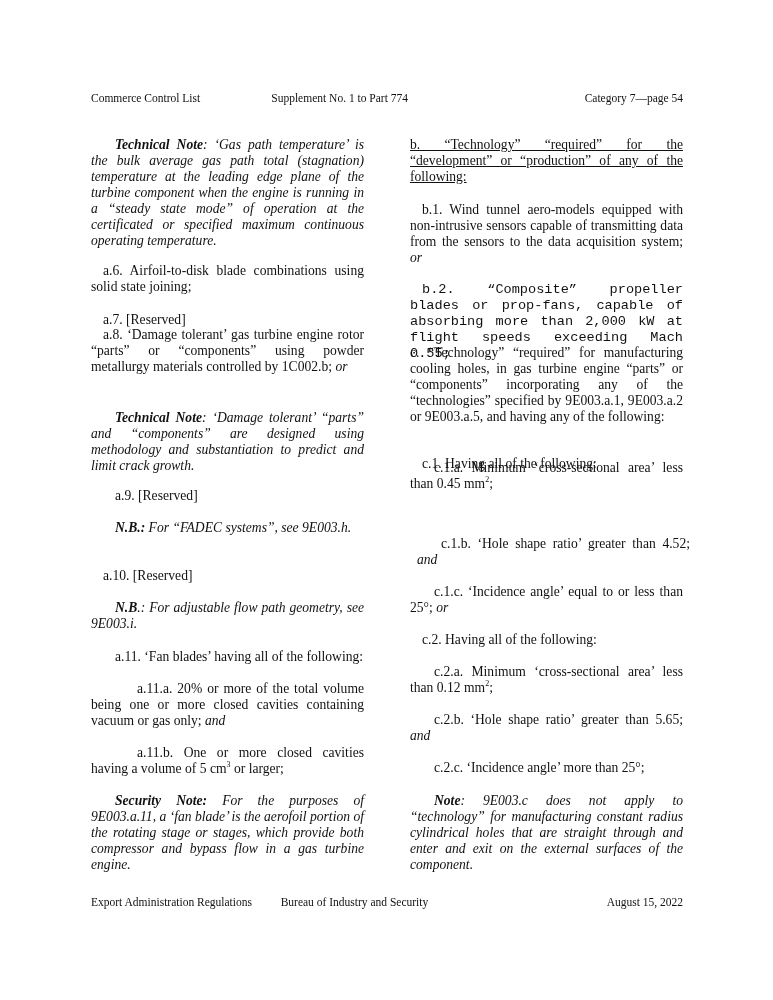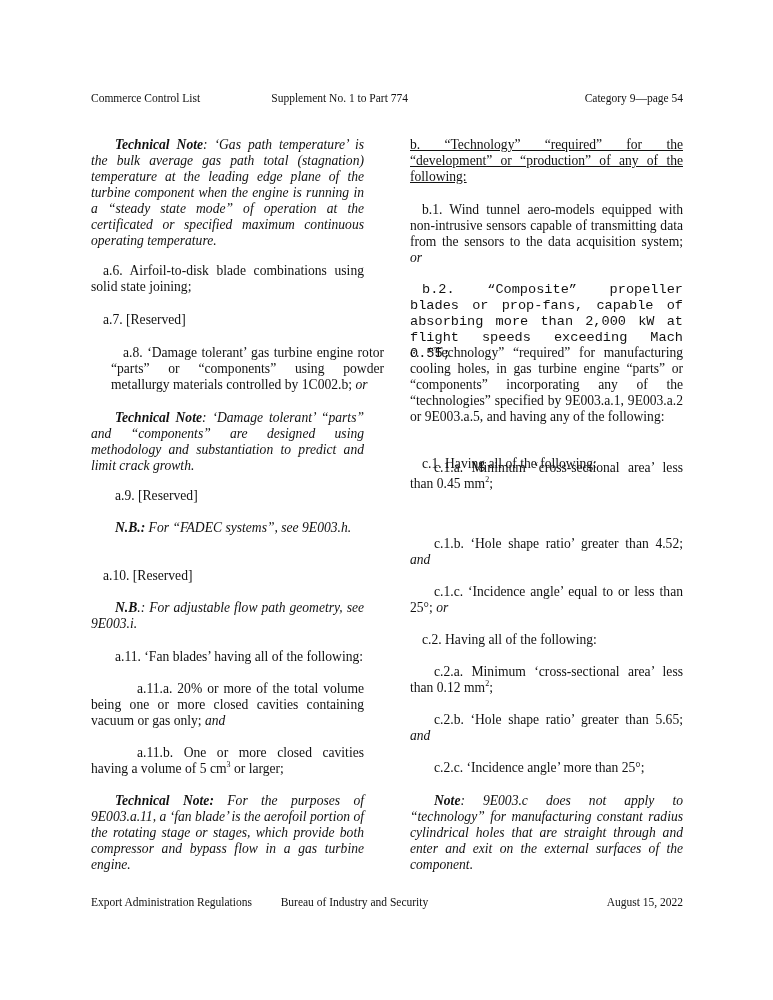--- a/index.html
+++ b/index.html
@@ -22,65 +22,65 @@
   .it { font-style: italic; }
   .b { font-weight: bold; }
   sup { font-size: 8px; line-height: 0; }
 </style>
 </head>
 <body>
 
 <div class="hdr">
   <span>Commerce Control List</span>
   <span>Supplement No. 1 to Part 774</span>
-  <span>Category 9—page  54</span>
+  <span>Category 7—page  54</span>
 </div>
 
 <div class="col left" style="top:0;">
   <div class="p i1 it" style="top:137px;"><span class="b">Technical Note</span><span>: ‘Gas path temperature’ is the bulk average gas path total (stagnation) temperature at the leading edge plane of the turbine component when the engine is running in a “steady state mode” of operation at the certificated or specified maximum continuous operating temperature.</span></div>
 
   <div class="p i0" style="top:263px;">a.6.   Airfoil-to-disk blade combinations using solid state joining;</div>
 
   <div class="p i0" style="top:312px;">a.7.   [Reserved]</div>
 
-  <div class="p i0" style="top:345px;margin-left:20px;"><span>a.8.   ‘Damage tolerant’ gas turbine engine rotor “parts” or “components” using powder metallurgy materials controlled by 1C002.b; </span><span class="it">or</span></div>
+  <div class="p i0" style="top:327px;"><span>a.8.   ‘Damage tolerant’ gas turbine engine rotor “parts” or “components” using powder metallurgy materials controlled by 1C002.b; </span><span class="it">or</span></div>
 
   <div class="p i1 it" style="top:410px;"><span class="b">Technical Note</span><span>: ‘Damage tolerant’ “parts” and “components” are designed using methodology and substantiation to predict and limit crack growth.</span></div>
 
   <div class="p i1" style="top:488px;">a.9. [Reserved]</div>
 
   <div class="p i1 it" style="top:520px;"><span class="b">N.B.:</span><span> For “FADEC systems”, see 9E003.h.</span></div>
 
   <div class="p i0" style="top:568px;">a.10.   [Reserved]</div>
 
   <div class="p i1 it" style="top:600px;"><span class="b">N.B</span><span>.: For adjustable flow path geometry, see 9E003.i.</span></div>
 
   <div class="p i1" style="top:649px;">a.11. ‘Fan blades’ having all of the following:</div>
 
   <div class="p i2" style="top:681px;"><span>a.11.a. 20% or more of the total volume being one or more closed cavities containing vacuum or gas only; </span><span class="it">and</span></div>
 
   <div class="p i2" style="top:745px;"><span>a.11.b. One or more closed cavities having a volume of 5 cm</span><sup>3</sup><span> or larger;</span></div>
 
-  <div class="p i1 it" style="top:793px;"><span class="b">Technical Note:</span><span> For the purposes of 9E003.a.11, a ‘fan blade’ is the aerofoil portion of the rotating stage or stages, which provide both compressor and bypass flow in a gas turbine engine.</span></div>
+  <div class="p i1 it" style="top:793px;"><span class="b">Security Note:</span><span> For the purposes of 9E003.a.11, a ‘fan blade’ is the aerofoil portion of the rotating stage or stages, which provide both compressor and bypass flow in a gas turbine engine.</span></div>
 </div>
 
 <div class="col right" style="top:0;">
   <div class="p" style="top:137px;text-decoration:underline;">b.   “Technology” “required” for the “development” or “production” of any of the following:</div>
 
   <div class="p i0" style="top:202px;"><span>b.1.  Wind tunnel aero-models equipped with non-intrusive sensors capable of transmitting data from the sensors to the data acquisition system; </span><span class="it">or</span></div>
 
   <div class="p i0" style="top:282px;font-family:Liberation Mono, monospace;">b.2.   “Composite” propeller blades or prop-fans, capable of absorbing more than 2,000 kW at flight speeds exceeding Mach 0.55;</div>
 
   <div class="p" style="top:345px;">c.  “Technology” “required” for manufacturing cooling holes, in gas turbine engine “parts” or “components” incorporating any of the “technologies” specified by 9E003.a.1, 9E003.a.2 or 9E003.a.5, and having any of the following:</div>
 
   <div class="p i0" style="top:456px;">c.1.   Having all of the following:</div>
 
   <div class="p i1" style="top:460px;"><span>c.1.a.   Minimum ‘cross-sectional area’ less than 0.45 mm</span><sup>2</sup><span>;</span></div>
 
-  <div class="p i1" style="top:536px;"><span>c.1.b.   ‘Hole shape ratio’ greater than 4.52; </span><span class="it">and</span></div>
+  <div class="p i1" style="top:536px;margin-left:7px;"><span>c.1.b.   ‘Hole shape ratio’ greater than 4.52; </span><span class="it">and</span></div>
 
   <div class="p i1" style="top:584px;"><span>c.1.c.   ‘Incidence angle’ equal to or less than 25°; </span><span class="it">or</span></div>
 
   <div class="p i0" style="top:632px;font-family:Liberation Serif, serif;">c.2.   Having all of the following:</div>
 
   <div class="p i1" style="top:664px;"><span>c.2.a.   Minimum ‘cross-sectional area’ less than 0.12 mm</span><sup>2</sup><span>;</span></div>
 
   <div class="p i1" style="top:712px;"><span>c.2.b.   ‘Hole shape ratio’ greater than 5.65; </span><span class="it">and</span></div>
 
   <div class="p i1" style="top:760px;">c.2.c.   ‘Incidence angle’ more than 25°;</div>

